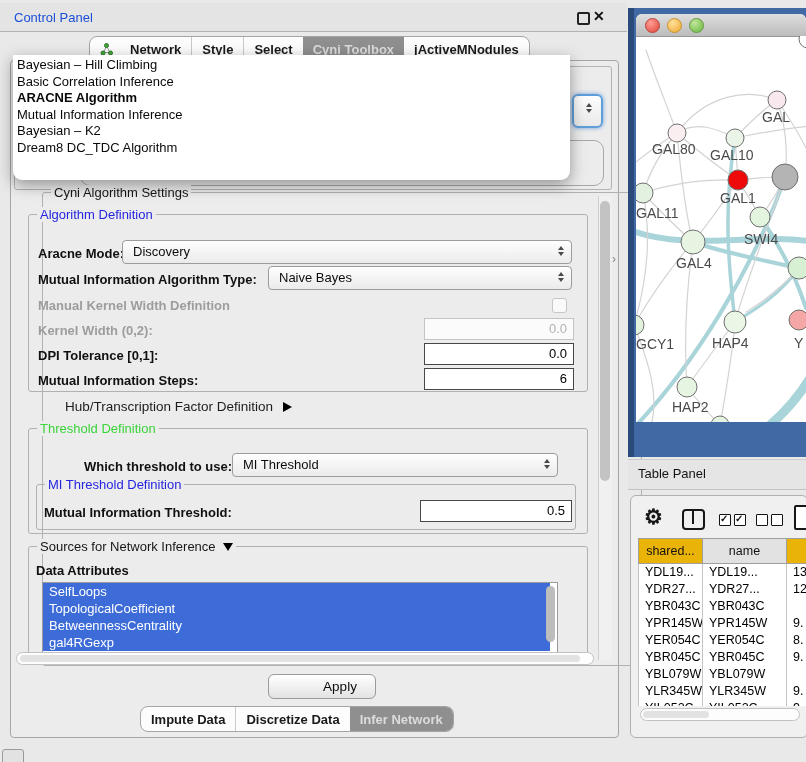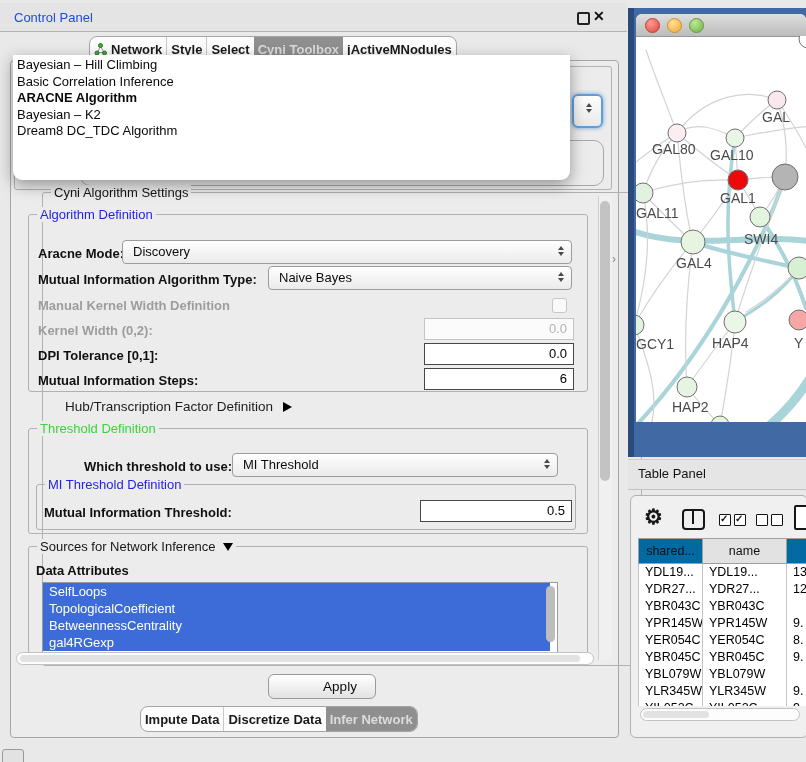--- a/index.html
+++ b/index.html
@@ -8,21 +8,21 @@
   .abs{position:absolute;}
 
   
   .titlebar{left:0;top:3px;width:627px;height:28px;background:#e4e4e4;border-bottom:1px solid #b2b2b2;}
   .title-text{left:14px;top:10px;font-size:13px;color:#1d4ed8;}
   .float-btn{left:577px;top:12px;width:9px;height:9px;border:2px solid #222;border-radius:2px;background:transparent;}
   .close-btn{left:593px;top:8px;font-size:14px;font-weight:bold;color:#0e0e0e;}
 
   
   .tabstrip{height:24px;background:#fcfcfc;border:1px solid #a5a5a5;border-radius:8px;display:flex;align-items:stretch;overflow:hidden;}
-  .tab{display:flex;align-items:center;gap:4px;padding:0 4px;font-size:13px;font-weight:bold;color:#1a1a1a;white-space:nowrap;}
+  .tab{display:flex;align-items:center;gap:17px;padding:0 10px;font-size:13px;font-weight:bold;color:#1a1a1a;white-space:nowrap;}
   .tab + .tab{border-left:1px solid #c9c9c9;}
   .tab.selected{background:#8f8f8f;color:#dcdcdc;border-left:none;}
   .tab.selected + .tab{border-left:none;}
 
   
   .main-panel{left:10px;top:60px;width:607px;height:676px;background:#ececec;border:1px solid #a6a6a6;border-radius:4px;}
 
   
   .frag-group{left:14px;top:66px;width:596px;height:122px;border:1px solid #b3b3b3;border-radius:3px;}
   .frag-box{left:80px;top:140px;width:522px;height:44px;border:1px solid #a8a8a8;border-radius:10px;}
@@ -100,21 +100,21 @@
   .icon-gear{left:644px;top:505px;font-size:21px;color:#161616;font-weight:bold;}
   .icon-cols{left:682px;top:509px;width:19px;height:17px;border:2px solid #161616;border-radius:4px;}
   .icon-cols i{position:absolute;left:8px;top:0;width:2px;height:13px;background:#161616;}
   .cb{width:10px;height:10px;border:1.5px solid #141414;border-radius:1px;display:inline-block;position:relative;margin-right:3px;background:#fff;}
   .cb.checked::after{content:"✓";position:absolute;left:0px;top:-2px;font-size:10px;font-weight:bold;color:#111;}
   .icon-doc{left:794px;top:505px;width:16px;height:21px;border:2px solid #161616;border-radius:2px;background:#fff;}
 
   .tbl-wrap{left:638px;top:538px;width:168px;height:168px;overflow:hidden;}
   table.dt{border-collapse:collapse;table-layout:fixed;width:212px;font-size:12.5px;}
   table.dt th{height:22px;font-weight:normal;text-align:center;border:1px solid #9f9f9f;color:#111;}
-  table.dt th.th-blue{background:#0369a1;}
+  table.dt th.th-blue{background:#eab308;}
   table.dt th.th-gray{background:#e2e2e2;}
   table.dt td{height:17px;line-height:17px;padding:0 0 0 6px;border-left:1px solid #c4c4c4;border-right:1px solid #c4c4c4;
               background:#fff;white-space:nowrap;overflow:hidden;color:#000;}
 
   .mini-btn{left:2px;top:749px;width:20px;height:13px;border:1px solid #9a9a9a;background:#e2e2e2;border-radius:3px 3px 0 0;}
 </style>
 </head>
 <body>
 
 <div id="app">
@@ -159,20 +159,21 @@
         <i class="a-up"></i>
         <i class="a-dn"></i>
       </span>
   </div>
 
   <div class="abs popup">
     <div>
         <div class="dd-item">Bayesian – Hill Climbing</div>
         <div class="dd-item">Basic Correlation Inference</div>
         <div class="dd-item bold">ARACNE Algorithm</div>
+        <div class="dd-item">Mutual Information Inference</div>
         <div class="dd-item">Bayesian – K2</div>
         <div class="dd-item">Dream8 DC_TDC Algorithm</div>
       </div>
   </div>
 
   <div class="abs group" style="left:14px;top:192px;width:598px;height:472px;margin-left:28px;">
     <span class="group-title">Cyni Algorithm Settings</span>
   </div>
 
   <div class="abs vsb-track" style="left:598px;top:196px;width:13px;height:464px;">

